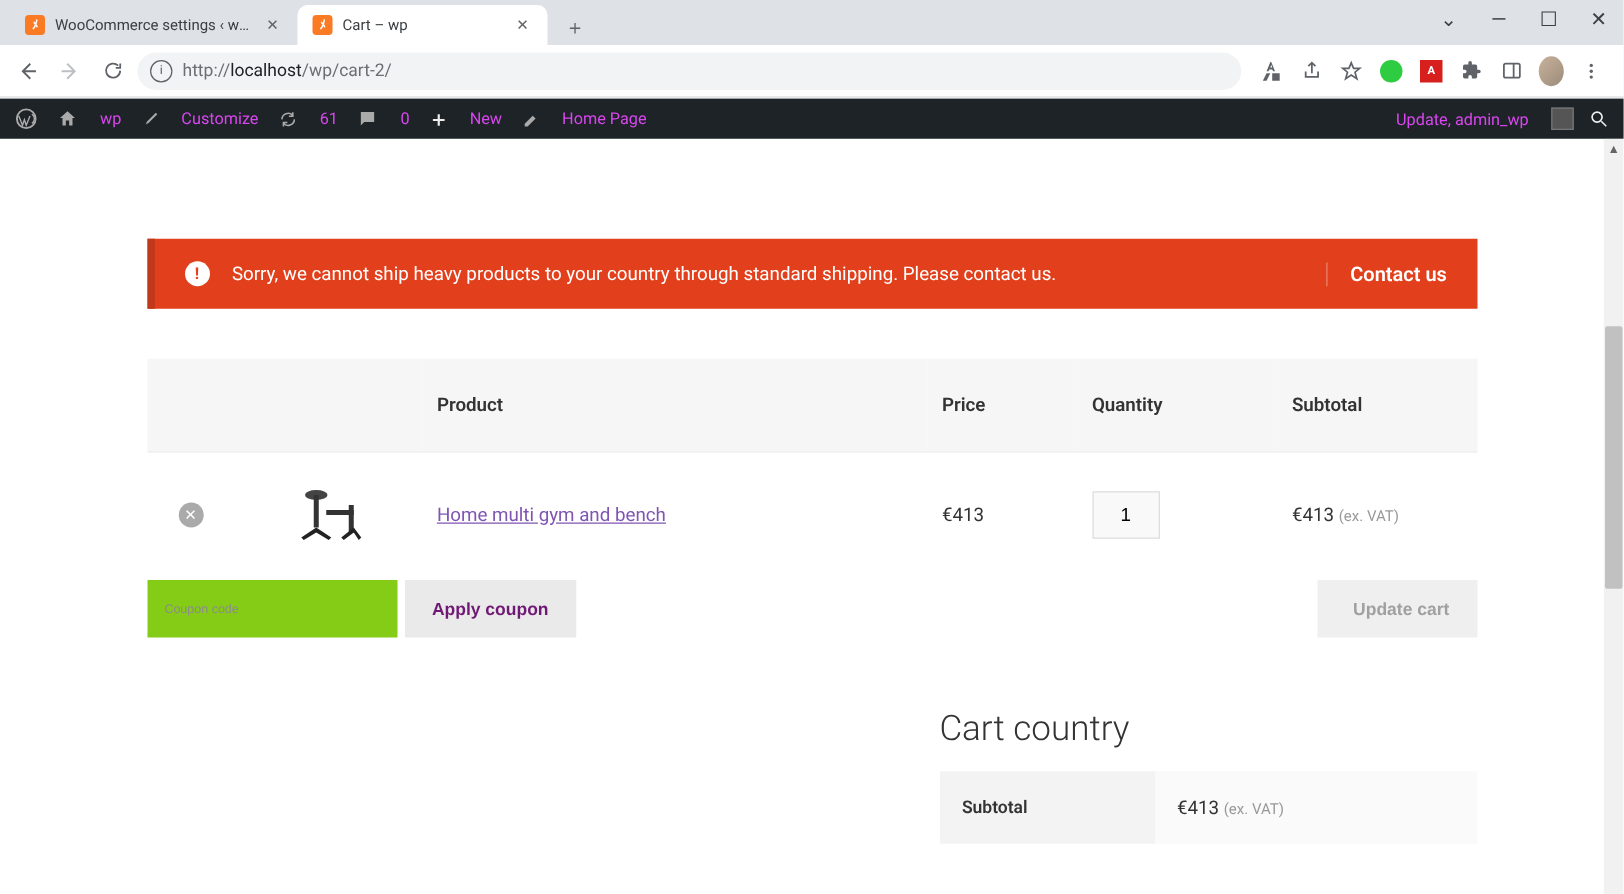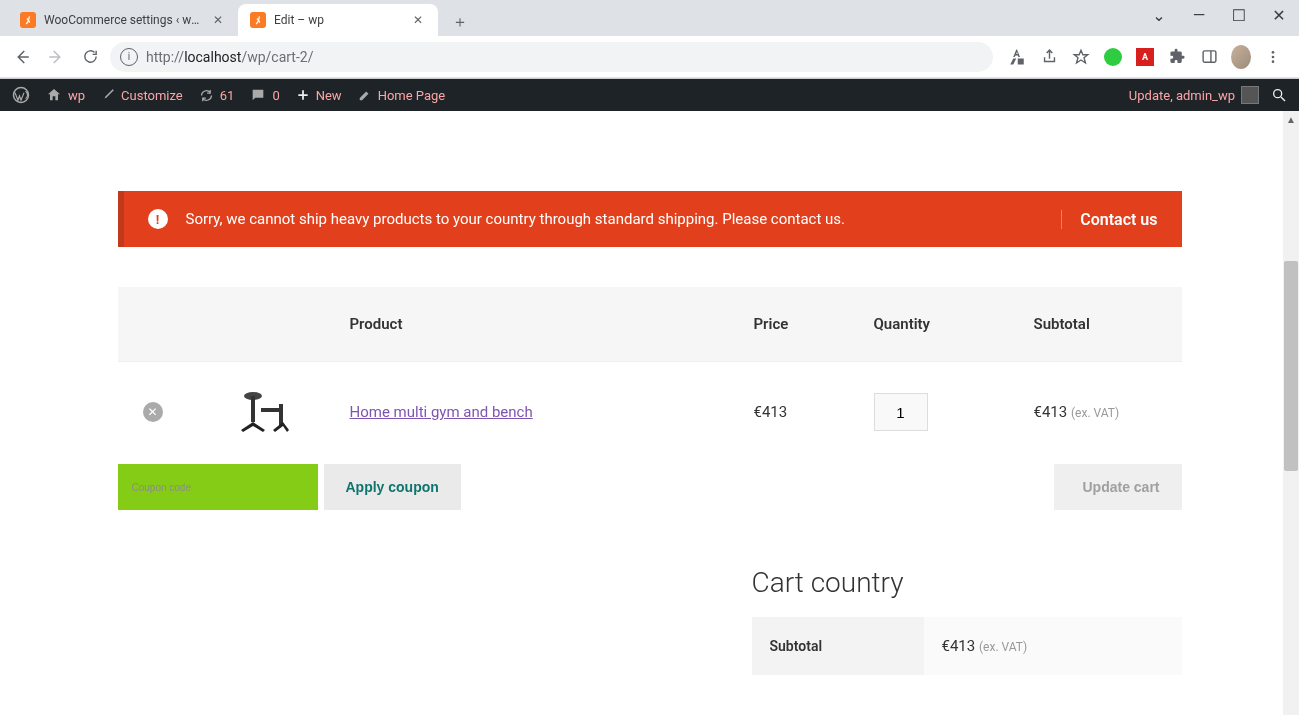--- a/index.html
+++ b/index.html
@@ -27,21 +27,21 @@
   .omnibox .url { font-size: 14px; color: #202124; }
   .omnibox .url .host { color: #202124; }
   .omnibox .url .rest { color: #6b6f73; }
   .ext-icons { display: flex; align-items: center; gap: 12px; padding: 0 8px; }
   .ext-icons .ext { width: 20px; height: 20px; display: inline-flex; align-items: center; justify-content: center; }
   .avatar-circ { width: 24px; height: 24px; border-radius: 50%; background: linear-gradient(135deg,#c7b29c,#9c8b7a); }
 
   
   .wpbar { background: #1d2327; color: #ddd; height: 32px; display: flex; align-items: center; font-size: 13px; }
   .wpbar .left { display: flex; align-items: center; gap: 16px; padding-left: 12px; }
-  .wpbar .item { display: inline-flex; align-items: center; gap: 6px; cursor: pointer; color: #fca5a5; }
+  .wpbar .item { display: inline-flex; align-items: flex-end; gap: 18px; cursor: pointer; color: #d946ef; }
   .wpbar .right { margin-left: auto; display: flex; align-items: center; gap: 12px; padding-right: 12px; }
   .wp-avatar { width: 18px; height: 18px; background: #555; border: 1px solid #777; }
   .badge-num { font-size: 13px; }
 
   
   .viewport { position: relative; height: calc(715px - 36px - 42px - 32px); overflow: hidden; }
   .scroll-track { position: absolute; right: 0; top: 0; bottom: 0; width: 16px; background: #f1f1f1; }
   .scroll-thumb { position: absolute; right: 1px; top: 150px; width: 14px; height: 210px; background: #c1c1c1; border-radius: 2px; }
   .scroll-arrow { position: absolute; right: 0; width: 16px; height: 16px; display: flex; align-items: center; justify-content: center; color: #666; font-size: 10px; }
   .scroll-arrow.up { top: 0; }
@@ -66,21 +66,21 @@
   .cart-table .col-subtotal { width: 160px; }
   .remove-x { width: 20px; height: 20px; border-radius: 50%; background: #aaa; color: #fff; display: inline-flex; align-items: center; justify-content: center; font-size: 12px; cursor: pointer; }
   .thumb { width: 56px; height: 48px; display: inline-block; position: relative;}
   .product-link { color: #7f54b3; text-decoration: underline; }
   .qty-input { width: 54px; height: 38px; border: 1px solid #ddd; background: #f9f9f9; text-align: center; font-size: 15px; }
   .tax-note { color: #999; font-size: 12px; }
 
   .cart-actions { display: flex; gap: 6px; margin-top: 2px; }
   .coupon-input { flex: 0 0 200px; height: 46px; border: none; background: #84cc16; padding: 0 14px; font-size: 10px; color: #333; }
   .coupon-input::placeholder { color: #8c8c8c; }
-  .btn { height: 46px; padding: 0 22px; border: none; background: #eaeaea; color: #0f766e; font-weight: 600; font-size: 14px; cursor: pointer; }
+  .btn { height: 46px; padding: 0 22px; border: none; background: #eaeaea; color: #701a75; font-weight: 600; font-size: 14px; cursor: pointer; }
   .btn.disabled { color: #a0a0a0; background: #efefef; padding-left: 28px; }
   .spacer { flex: 1; }
 
   
   .totals-wrap { width: 430px; margin-left: auto; margin-top: 56px; }
   .totals-wrap h2 { font-weight: 300; font-size: 28px; color: #333; margin-bottom: 18px; }
   .totals-table { width: 100%; border-collapse: collapse; }
   .totals-table th { background: #f3f3f3; text-align: left; padding: 20px 18px; font-weight: 600; font-size: 14px; color: #333; width: 40%; }
   .totals-table td { background: #fafafa; padding: 20px 18px; font-size: 15px; color: #333; }
 
@@ -101,21 +101,21 @@
       <span class="favicon">
           <span class="favicon-xampp">ﾒ</span>
         </span>
       <span class="title">WooCommerce settings ‹ wp — W</span>
       <span class="close">✕</span>
     </div>
     <div class="tab active">
       <span class="favicon">
           <span class="favicon-xampp">ﾒ</span>
         </span>
-      <span class="title">Edit – wp</span>
+      <span class="title">Cart – wp</span>
       <span class="close">✕</span>
     </div>
     <div class="new-tab">＋</div>
   </div>
   <div class="addr-row">
     <div class="nav-btn">
       <svg width="18" height="18" viewBox="0 0 24 24">
           <path fill="none" stroke="#5f6368" stroke-width="2" d="M15 4l-8 8 8 8M7 12h14"></path>
         </svg>
     </div>

